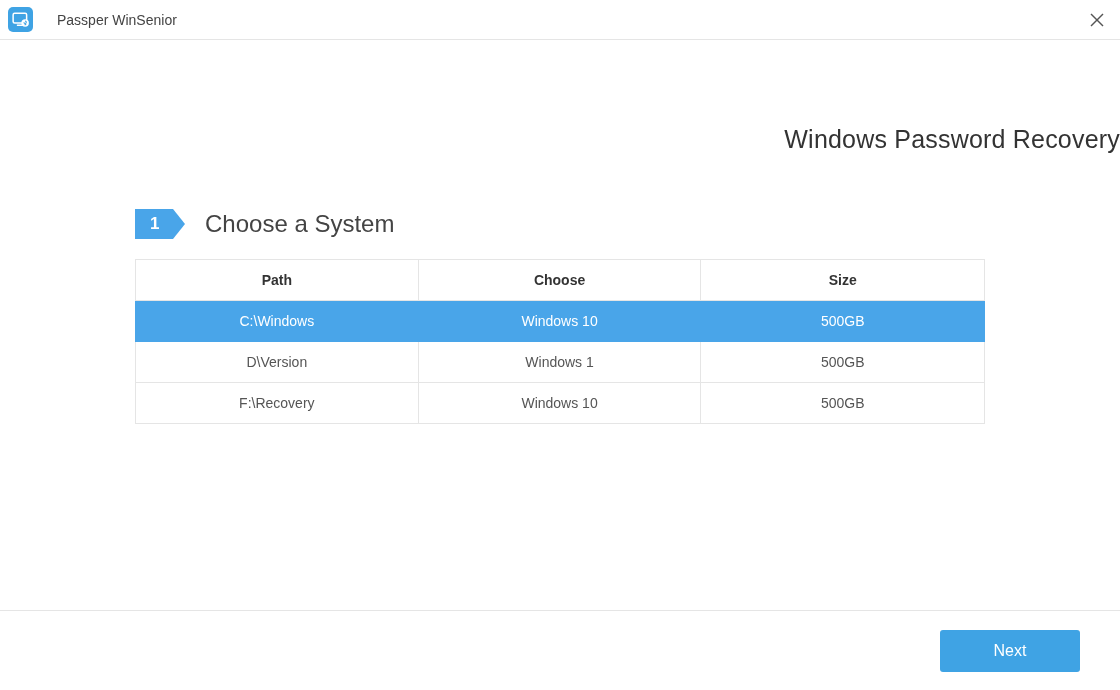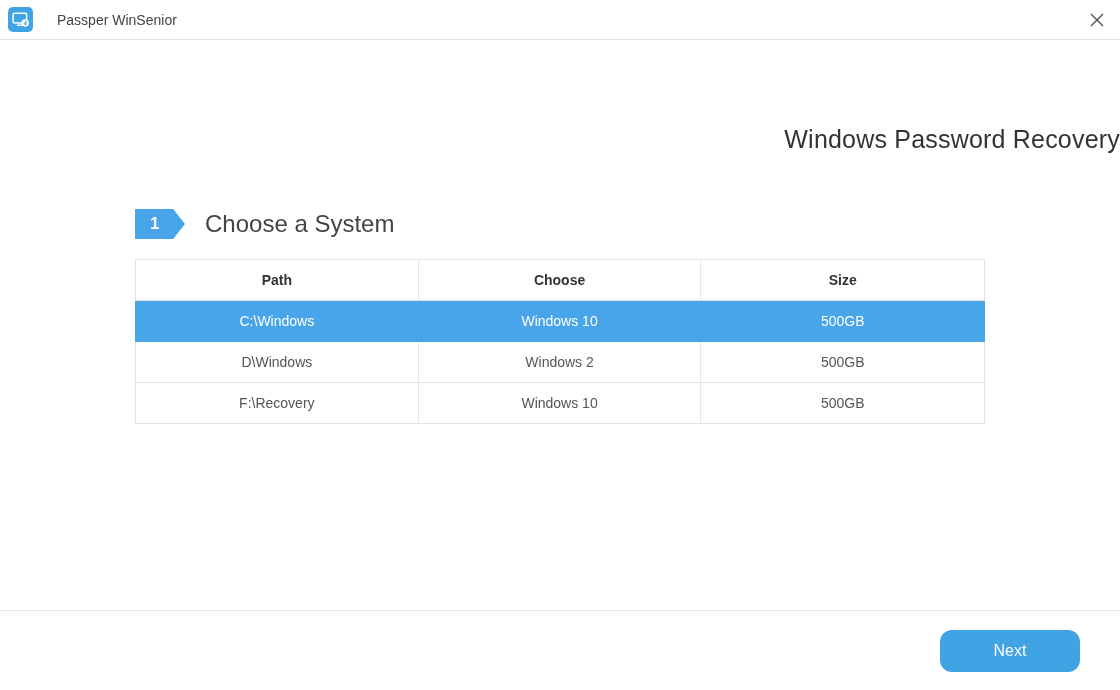--- a/index.html
+++ b/index.html
@@ -150,21 +150,21 @@
       border-top: 1px solid #e5e5e5;
       display: flex;
       align-items: center;
       justify-content: flex-end;
       padding-right: 40px;
     }
     .next-btn {
       background: #3fa3e4;
       color: #fff;
       border: none;
-      border-radius: 12px;
+      border-radius: 3px;
       width: 140px;
       height: 42px;
       font-size: 16px;
       cursor: pointer;
     }
   </style>
 </head>
 <body>
 
 <div class="titlebar">
@@ -212,22 +212,22 @@
         </tr>
       </thead>
       <tbody id="tbody">
 
       <tr class="selected">
             <td>C:\Windows</td>
             <td>Windows 10</td>
             <td>500GB</td>
           </tr>
           <tr>
-            <td>D\Windows</td>
-            <td>Windows 2</td>
+            <td>D\Version</td>
+            <td>Windows 1</td>
             <td>500GB</td>
           </tr>
           <tr>
             <td>F:\Recovery</td>
             <td>Windows 10</td>
             <td>500GB</td>
           </tr>
         </tbody>
     </table>
   </div>

